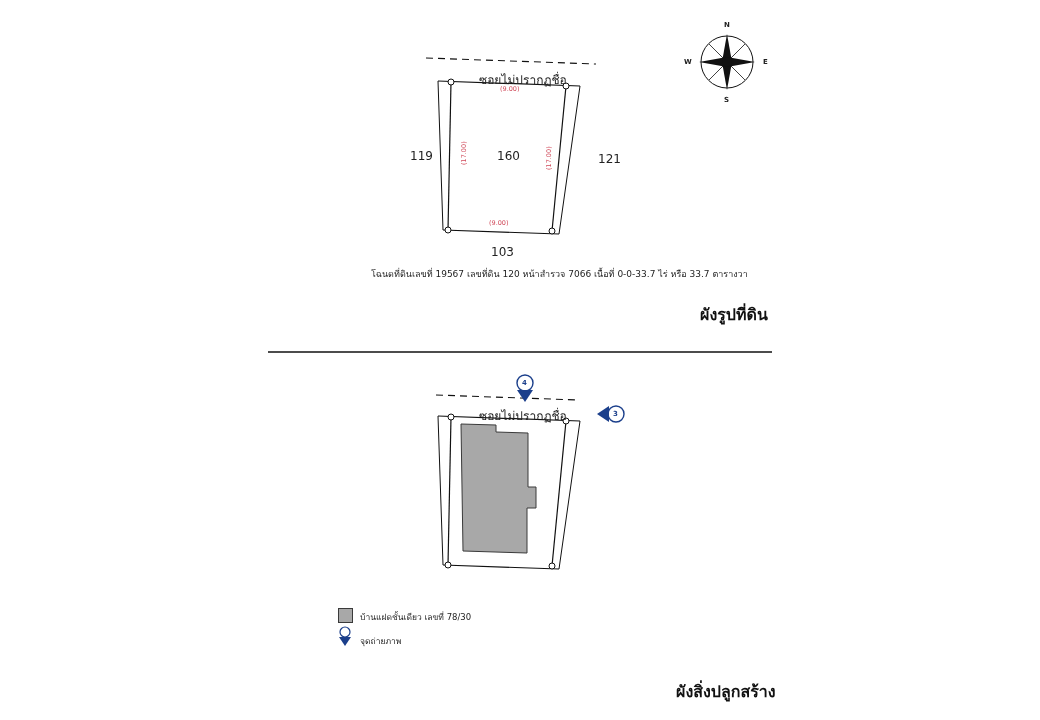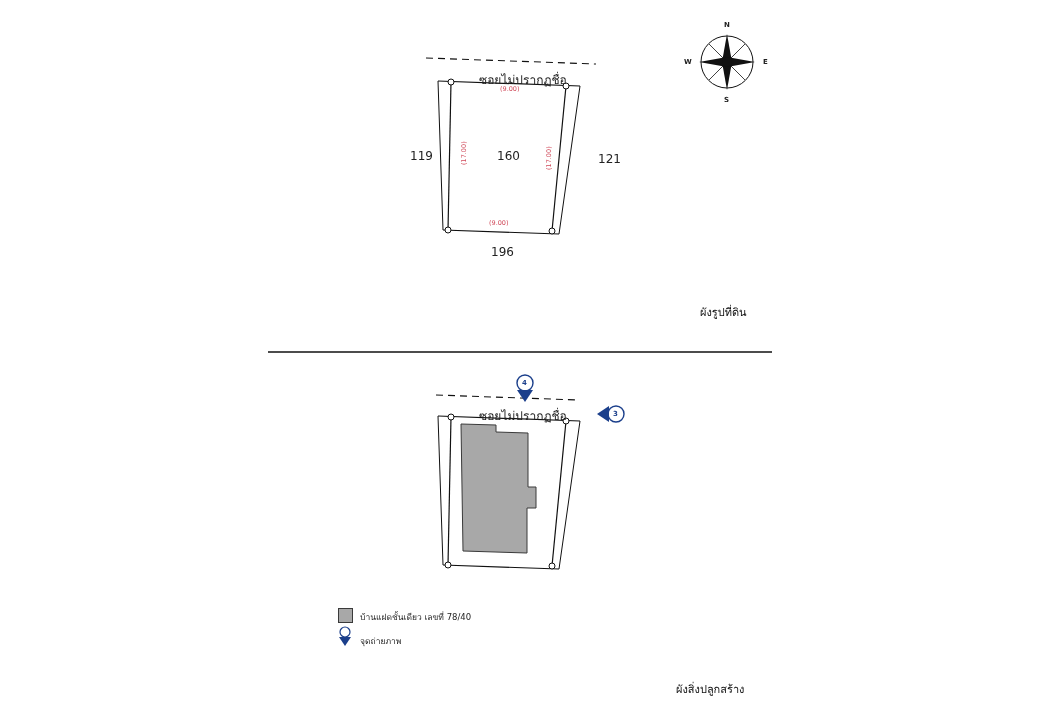--- a/index.html
+++ b/index.html
@@ -42,23 +42,23 @@
   }
   .lbl-road {
     font-size: 12px;
     color: #222;
   }
   .lbl-caption {
     font-size: 9px;
     color: #222;
   }
   .lbl-title {
-    font-size: 11px;
+    font-size: 16px;
     color: #111;
-    font-weight: normal;
+    font-weight: bold;
   }
   .lbl-compass {
     font-size: 7px;
     color: #222;
     font-weight: bold;
   }
   .lbl-legend {
     font-size: 8.5px;
     color: #222;
   }
@@ -160,33 +160,34 @@
   <div class="txt lbl-road" style="left:479px; top:74px;">ซอยไม่ปรากฏชื่อ</div>
 
   <div class="txt lbl-dim" style="left:500px; top:86px;">(9.00)</div>
   <div class="txt lbl-dim rot-left" style="left:461px; top:165px;">(17.00)</div>
   <div class="txt lbl-dim rot-left" style="left:546px; top:170px;">(17.00)</div>
   <div class="txt lbl-dim" style="left:489px; top:220px;">(9.00)</div>
 
   <div class="txt lbl-parcel" style="left:497px; top:150px;">160</div>
   <div class="txt lbl-parcel" style="left:410px; top:150px;">119</div>
   <div class="txt lbl-parcel" style="left:598px; top:153px;">121</div>
-  <div class="txt lbl-parcel" style="left:491px; top:246px;">196</div>
+  <div class="txt lbl-parcel" style="left:491px; top:246px;">103</div>
 
+  <div class="txt lbl-caption" style="left:371px; top:270px;">โฉนดที่ดินเลขที่ 19567 เลขที่ดิน 120 หน้าสำรวจ 7066  เนื้อที่ 0-0-33.7 ไร่ หรือ 33.7 ตารางวา</div>
   <div class="txt lbl-title" style="left:700px; top:307px;">ผังรูปที่ดิน</div>
 
   <div class="txt lbl-compass" style="left:724px; top:22px;">N</div>
   <div class="txt lbl-compass" style="left:724px; top:97px;">S</div>
   <div class="txt lbl-compass" style="left:763px; top:59px;">E</div>
   <div class="txt lbl-compass" style="left:684px; top:59px;">W</div>
 
   <div class="txt lbl-road" style="left:479px; top:410px;">ซอยไม่ปรากฏชื่อ</div>
 
   <div class="txt lbl-cb" style="left:522px; top:380px;">4</div>
   <div class="txt lbl-cb" style="left:613px; top:411px;">3</div>
 
   <div class="legend-swatch" style="left:338px; top:608px;"></div>
-  <div class="txt lbl-legend" style="left:360px; top:613px;">บ้านแฝดชั้นเดียว เลขที่ 78/40</div>
+  <div class="txt lbl-legend" style="left:360px; top:613px;">บ้านแฝดชั้นเดียว เลขที่ 78/30</div>
   <div class="txt lbl-legend" style="left:360px; top:637px;">จุดถ่ายภาพ</div>
 
   <div class="txt lbl-title" style="left:676px; top:684px;">ผังสิ่งปลูกสร้าง</div>
 
 </div>
 
 </body></html>

